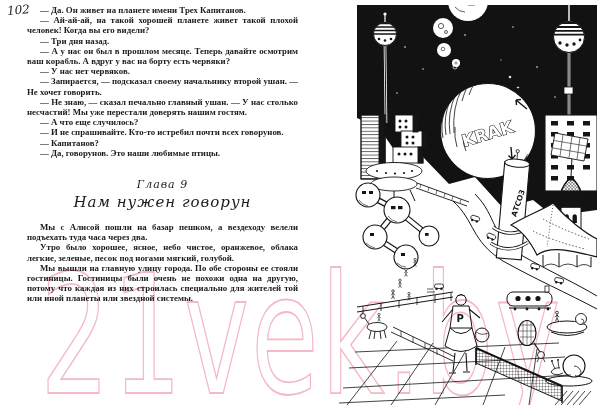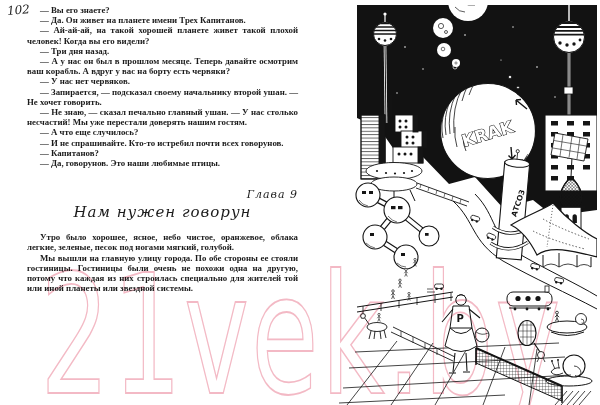--- a/index.html
+++ b/index.html
@@ -5,54 +5,54 @@
   html,body{margin:0;padding:0;background:#fff;}
   .canvas{position:relative;width:600px;height:405px;background:#ffffff;overflow:hidden;
           font-family:"Liberation Serif", serif;color:#1b1b1b;}
   
   .page-number{position:absolute;top:3px;left:7px;font-family:"DejaVu Serif",serif;
                font-style:italic;font-size:12px;transform:rotate(-5deg);color:#222;}
   .page-text{position:absolute;top:5px;left:27px;width:271px;}
   .page-text p{margin:0;font-size:8.8px;line-height:10.2px;font-weight:700;
                text-align:justify;text-indent:13px;letter-spacing:0;}
   .chapter{margin-top:20px;text-align:center;font-family:"DejaVu Serif",serif;font-style:italic;}
-  .chapter-label{font-size:11px;letter-spacing:1px;text-align:right;}
+  .chapter-label{font-size:11px;letter-spacing:1px;}
   .chapter-title{font-size:15px;margin:2px 0 11px 0;letter-spacing:1px;}
   
   .illustration{position:absolute;left:305px;top:5px;width:292px;height:400px;}
   
   .watermark{position:absolute;left:0;top:0;width:600px;height:405px;pointer-events:none;
              mix-blend-mode:multiply;opacity:.8;z-index:6;}
 </style>
 </head>
 <body>
 
 <div class="canvas">
 
   <div class="page-number">102</div>
 
   <div class="page-text">
-    <p>— Вы его знаете?</p>
     <p>— Да. Он живет на планете имени Трех Капитанов.</p>
     <p>— Ай-ай-ай, на такой хорошей планете живет такой плохой человек! Когда вы его видели?</p>
     <p>— Три дня назад.</p>
     <p>— А у нас он был в прошлом месяце. Теперь давайте осмотрим ваш корабль. А вдруг у вас на борту есть червяки?</p>
     <p>— У нас нет червяков.</p>
     <p>— Запирается, — подсказал своему начальнику второй ушан. — Не хочет говорить.</p>
     <p>— Не знаю, — сказал печально главный ушан. — У нас столько несчастий! Мы уже перестали доверять нашим гостям.</p>
     <p>— А что еще случилось?</p>
     <p>— И не спрашивайте. Кто-то истребил почти всех говорунов.</p>
     <p>— Капитанов?</p>
     <p>— Да, говорунов. Это наши любимые птицы.</p>
 
     <div class="chapter">
       <div class="chapter-label">Глава 9</div>
       <div class="chapter-title">Нам нужен говорун</div>
     </div>
 
+    <p>Мы с Алисой пошли на базар пешком, а вездеходу велели подъехать туда часа через два.</p>
     <p>Утро было хорошее, ясное, небо чистое, оранжевое, облака легкие, зеленые, песок под ногами мягкий, голубой.</p>
     <p>Мы вышли на главную улицу города. По обе стороны ее стояли гостиницы. Гостиницы были очень не похожи одна на другую, потому что каждая из них строилась специально для жителей той или иной планеты или звездной системы.</p>
   </div>
 
   <div class="illustration">
   <svg viewBox="0 0 292 400" width="292" height="400">
     <defs>
       <pattern id="netpat" width="3" height="3" patternUnits="userSpaceOnUse">
         <path d="M0,0H3M0,0V3" stroke="#151515" stroke-width="0.6" fill="none"></path>
       </pattern>

